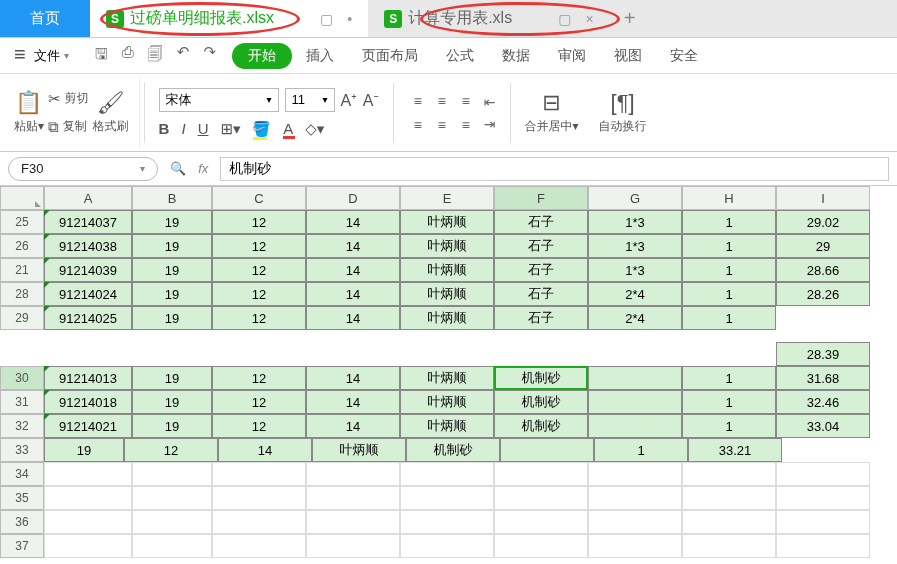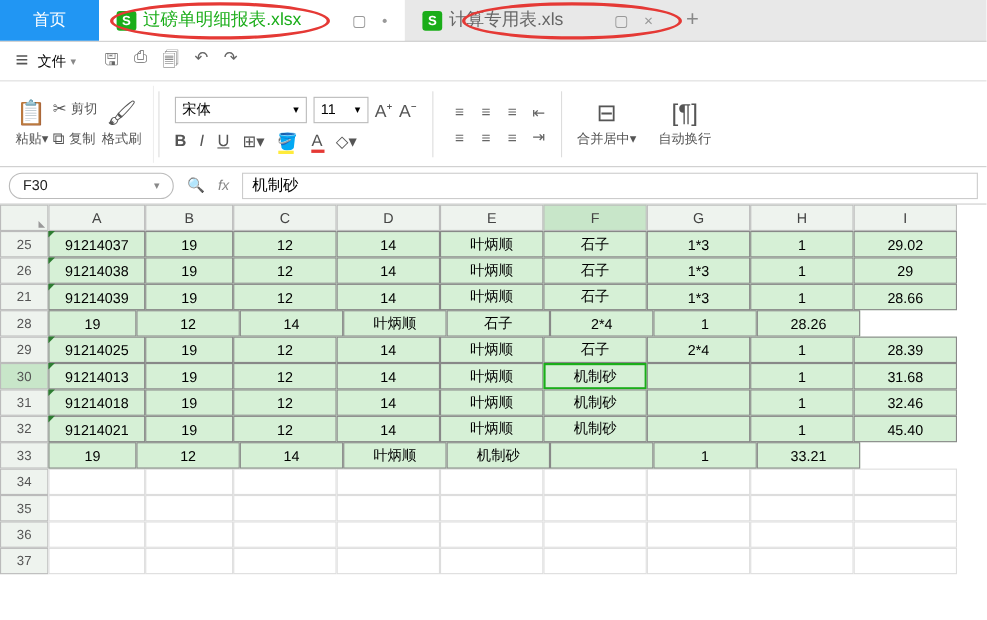--- a/index.html
+++ b/index.html
@@ -103,20 +103,30 @@
     <span>文件</span>
     <span style="font-size:10px;color:#888;">▾</span>
   </div>
   <div class="menu-icons">
     <span>🖫</span>
     <span>⎙</span>
     <span>🗐</span>
     <span>↶</span>
     <span>↷</span>
   </div>
+  <div class="menu-items">
+    <span class="menu-item active">开始</span>
+    <span class="menu-item">插入</span>
+    <span class="menu-item">页面布局</span>
+    <span class="menu-item">公式</span>
+    <span class="menu-item">数据</span>
+    <span class="menu-item">审阅</span>
+    <span class="menu-item">视图</span>
+    <span class="menu-item">安全</span>
+  </div>
 </div>
 
 <div class="ribbon">
   <div class="rb-group row">
     <div class="rb-btn-big">
       <span class="ic">📋</span>
       <span><span>粘贴</span>▾</span>
     </div>
     <div class="rb-stack">
       <div class="row-i">
@@ -301,20 +311,24 @@
         </div>
         <div class="cell-wrap" style="width: 94px;">
           <div class="cell" style="width: 94px;">1</div>
         </div>
         <div class="cell-wrap" style="width: 94px; text-align: right;">
           <div class="cell" style="width: 94px;">28.66</div>
         </div>
       </div>
       <div class="row-wrap">
         <div class="row-h">28</div>
+        <div class="cell-wrap" style="width: 88px;">
+          <div class="cell" style="width: 88px;">91214024</div>
+          <div class="triangle"></div>
+        </div>
         <div class="cell-wrap" style="width: 80px;">
           <div class="cell" style="width: 80px;">19</div>
         </div>
         <div class="cell-wrap" style="width: 94px;">
           <div class="cell" style="width: 94px;">12</div>
         </div>
         <div class="cell-wrap" style="width: 94px;">
           <div class="cell" style="width: 94px;">14</div>
         </div>
         <div class="cell-wrap" style="width: 94px;">
@@ -354,21 +368,21 @@
         <div class="cell-wrap" style="width: 94px;">
           <div class="cell" style="width: 94px;">石子</div>
         </div>
         <div class="cell-wrap" style="width: 94px;">
           <div class="cell" style="width: 94px;">2*4</div>
         </div>
         <div class="cell-wrap" style="width: 94px;">
           <div class="cell" style="width: 94px;">1</div>
         </div>
         <div class="cell-wrap" style="width: 94px;">
-          <div class="cell" style="width: 94px;">28.39</div>
+          <div class="cell" style="width: 94px; margin-top: 36px;">28.39</div>
         </div>
       </div>
       <div class="row-wrap">
         <div class="row-h sel">30</div>
         <div class="cell-wrap" style="width: 88px;">
           <div class="cell" style="width: 88px;">91214013</div>
           <div class="triangle"></div>
         </div>
         <div class="cell-wrap" style="width: 80px;">
           <div class="cell" style="width: 80px;">19</div>
@@ -447,21 +461,21 @@
         <div class="cell-wrap" style="width: 94px;">
           <div class="cell" style="width: 94px;">机制砂</div>
         </div>
         <div class="cell-wrap" style="width: 94px;">
           <div class="cell" style="width: 94px;"></div>
         </div>
         <div class="cell-wrap" style="width: 94px;">
           <div class="cell" style="width: 94px;">1</div>
         </div>
         <div class="cell-wrap" style="width: 94px;">
-          <div class="cell" style="width: 94px;">45.40</div>
+          <div class="cell" style="width: 94px;">33.04</div>
         </div>
       </div>
       <div class="row-wrap">
         <div class="row-h">33</div>
         <div class="cell-wrap" style="width: 80px;">
           <div class="cell" style="width: 80px;">19</div>
         </div>
         <div class="cell-wrap" style="width: 94px;">
           <div class="cell" style="width: 94px;">12</div>
         </div>

